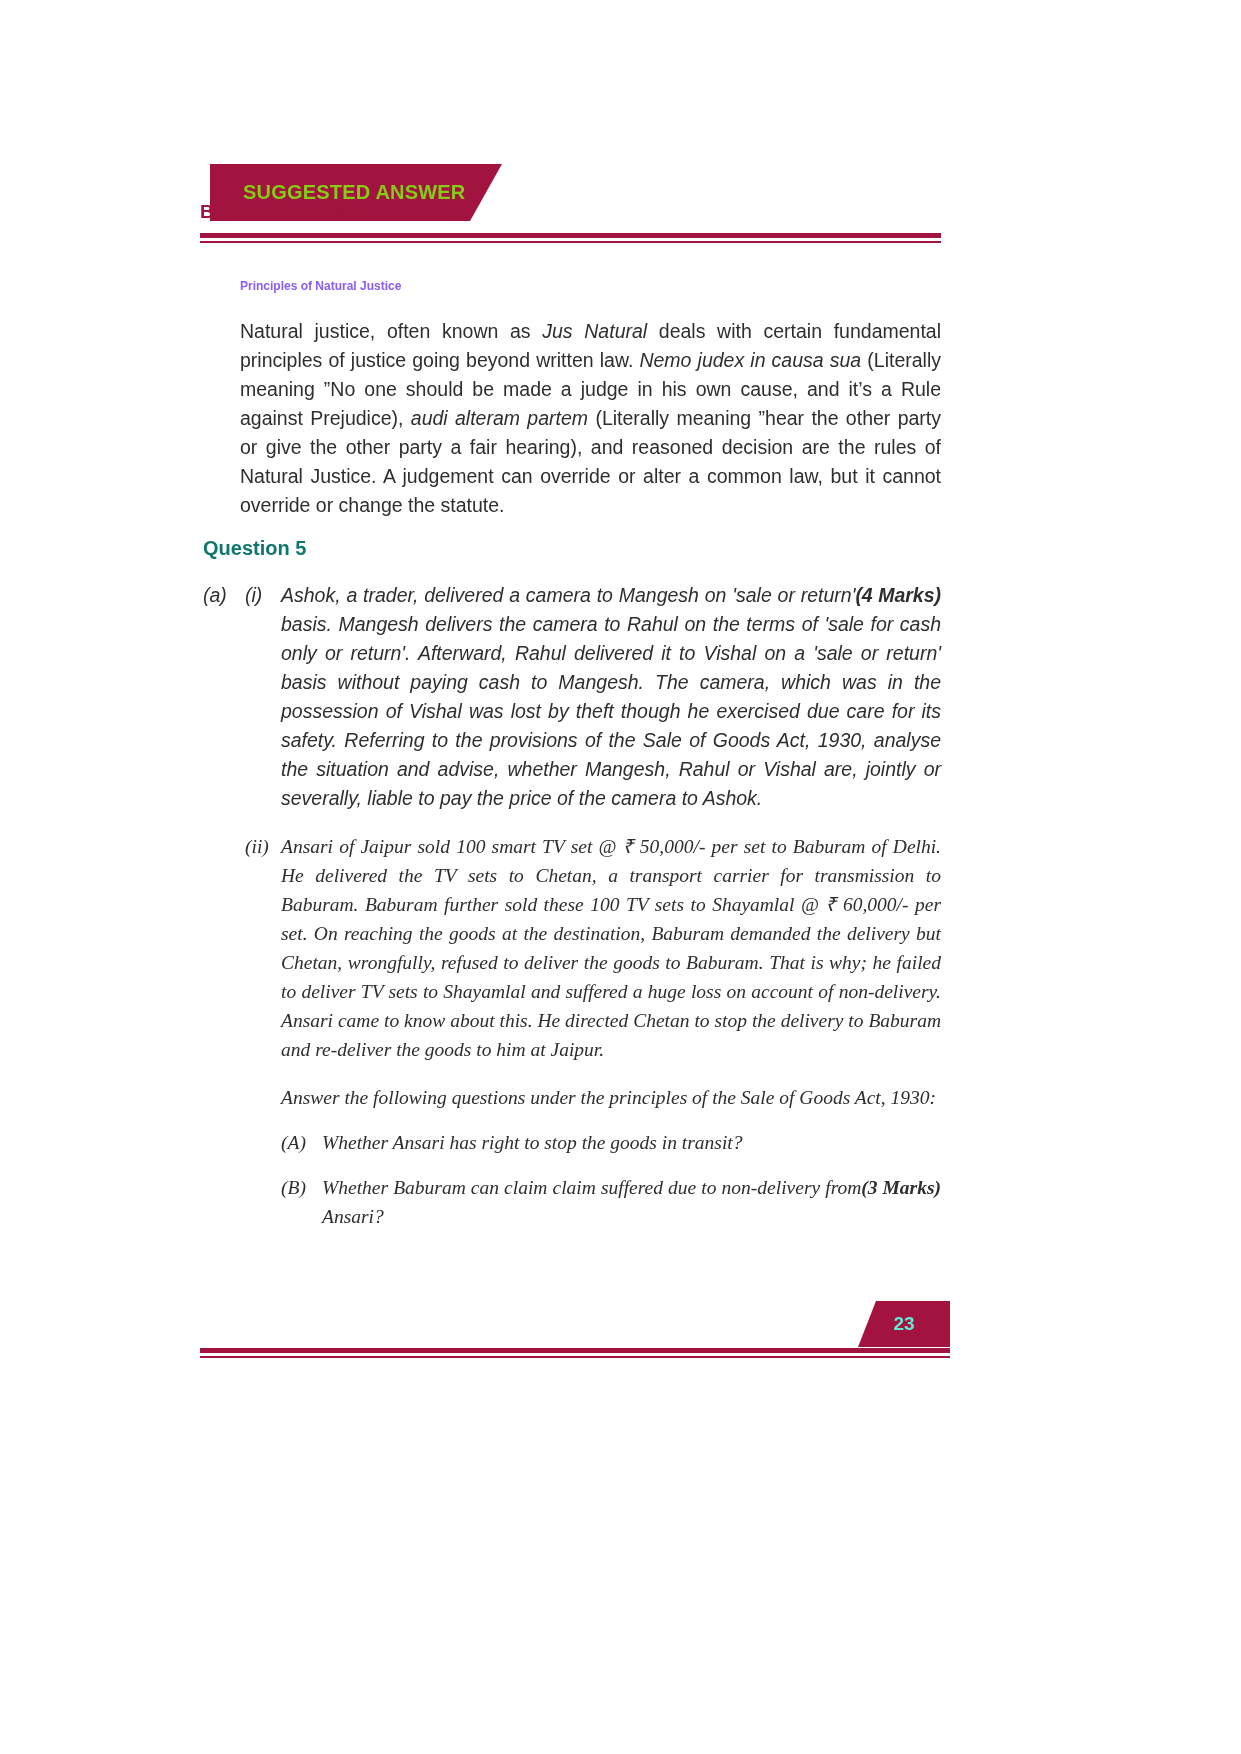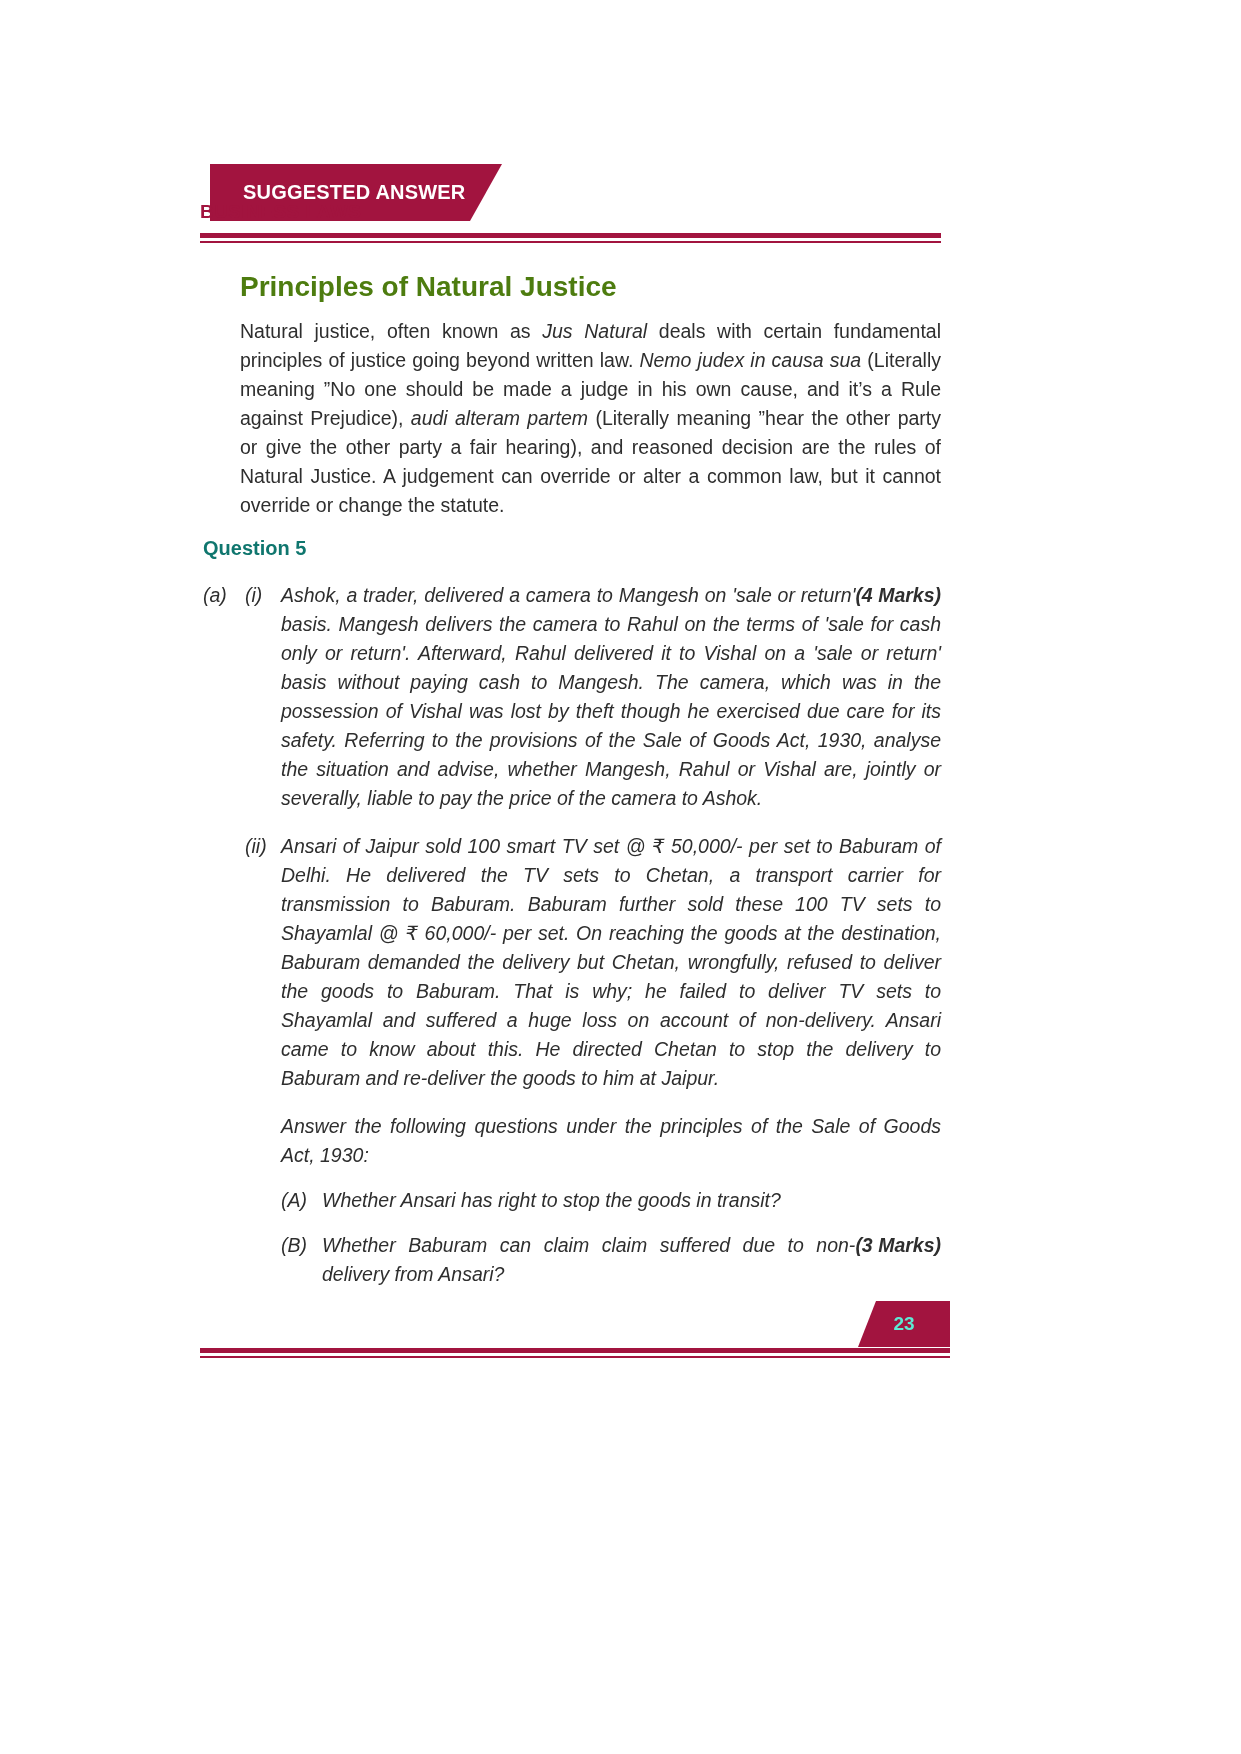--- a/index.html
+++ b/index.html
@@ -19,21 +19,21 @@
   .banner {
     position: absolute;
     left: 210px; top: 164px;
     width: 292px; height: 57px;
     background: var(--accent);
     clip-path: polygon(0 0, 100% 0, calc(100% - 32px) 100%, 0 100%);
     display: flex; align-items: center;
     padding-left: 33px;
   }
   .banner .banner-label {
-    color: #ffffff; font-weight: 700; font-size: 20px; letter-spacing: .2px;
+    color: #84cc16; font-weight: 700; font-size: 20px; letter-spacing: .2px;
   }
   .subject {
     position: absolute;
     left: 200px; top: 201px; width: 741px;
     text-align: left;
     color: var(--accent);
     font-weight: 700; font-size: 19px; letter-spacing: .3px;
   }
   .hrule { position: absolute; left: 200px; width: 741px; }
   .hrule .thick { height: 5px; background: var(--accent); }
@@ -42,34 +42,34 @@
   .hrule.bottom { top: 1348px; width: 750px; }
 
   
   .content {
     position: absolute;
     left: 203px; top: 272px; width: 738px;
     font-size: 19.5px; line-height: 29px;
   }
   .section-heading {
     margin-left: 37px;
-    font-size: 28px; font-weight: 700; color: #4d7c0f;
+    font-size: 12px; font-weight: 700; color: #8b5cf6;
     margin-bottom: 16px;
   }
   .intro {
     margin-left: 37px;
     text-align: justify;
     margin-bottom: 14px;
   }
   .q-heading {
     font-size: 20px; font-weight: 700; color: #0f766e;
     margin-bottom: 18px;
   }
   .q-row { display: flex; font-style: italic; }
-  .q-row + .q-row { margin-top: 19px; }
+  .q-row + .q-row { margin-top: 19px; font-family: Liberation Serif, serif; }
   .col-a { flex: none; width: 42px; }
   .col-i { flex: none; width: 36px; }
   .q-text { flex: 1; text-align: justify; }
   .q-text p + p { margin-top: 19px; }
   .subq { display: flex; margin-top: 16px; }
   .sub-label { flex: none; width: 41px; }
   .sub-text { flex: 1; text-align: justify; }
   .marks { float: right; font-weight: 700; font-style: italic; }
   em { font-style: italic; }
 

